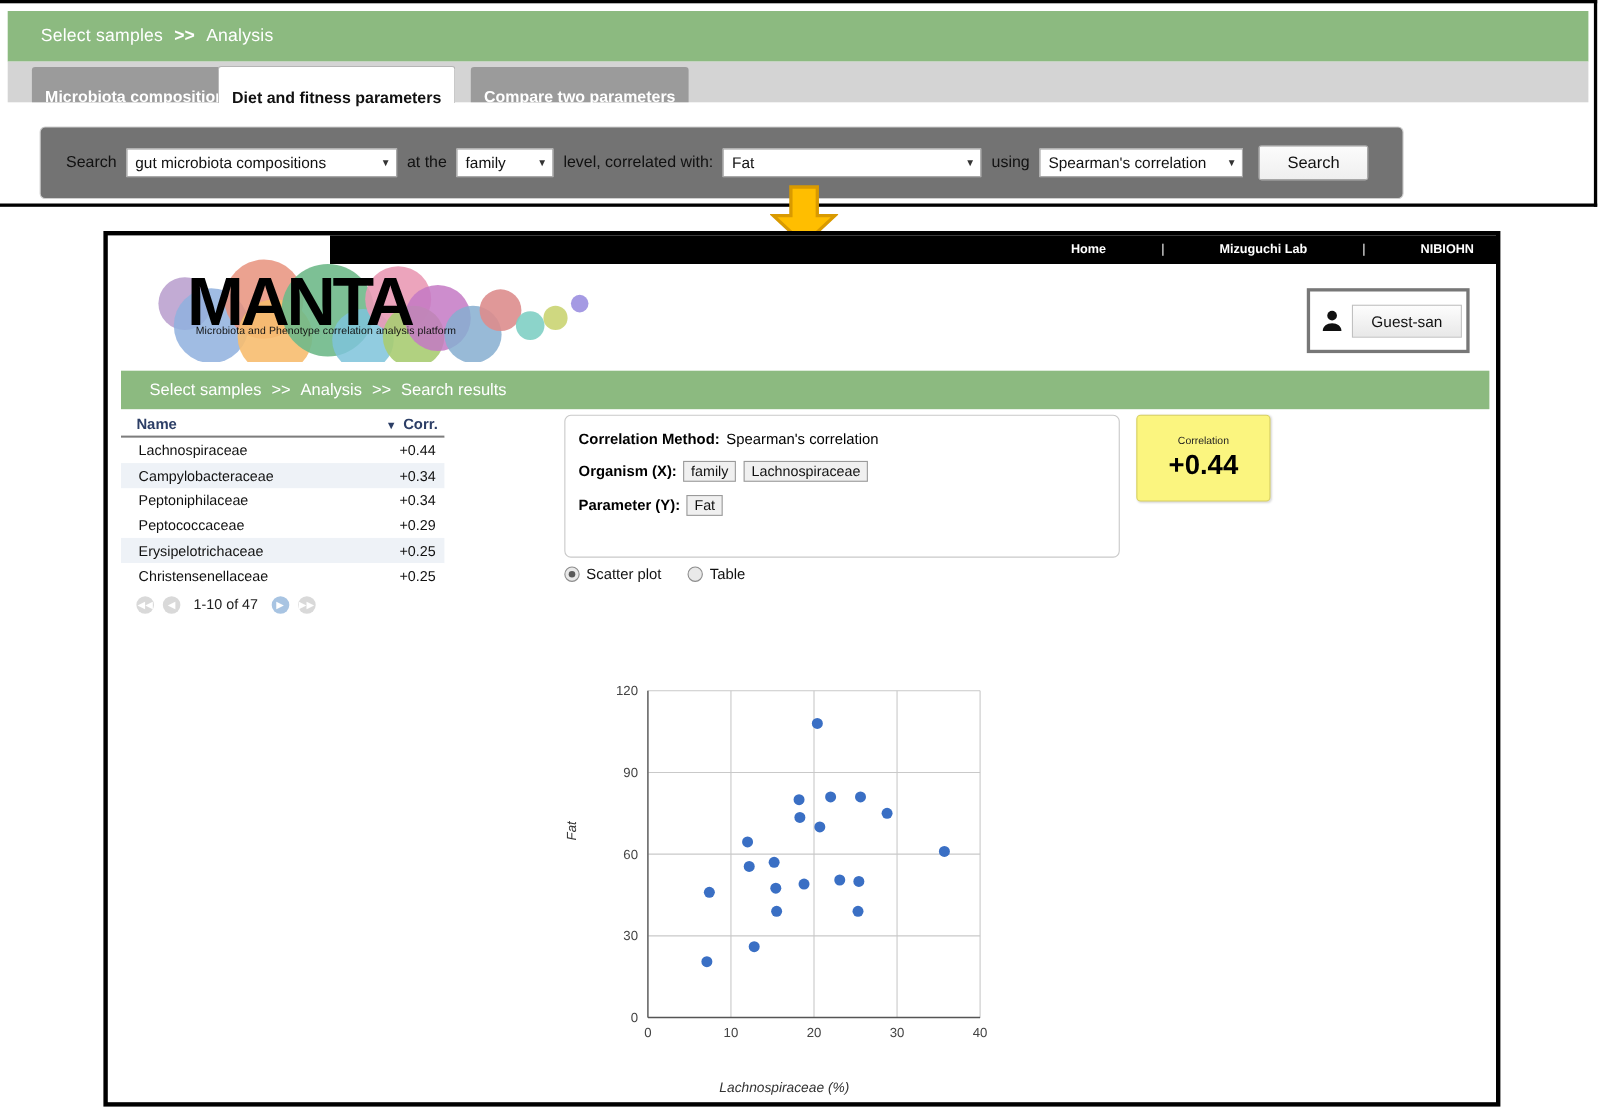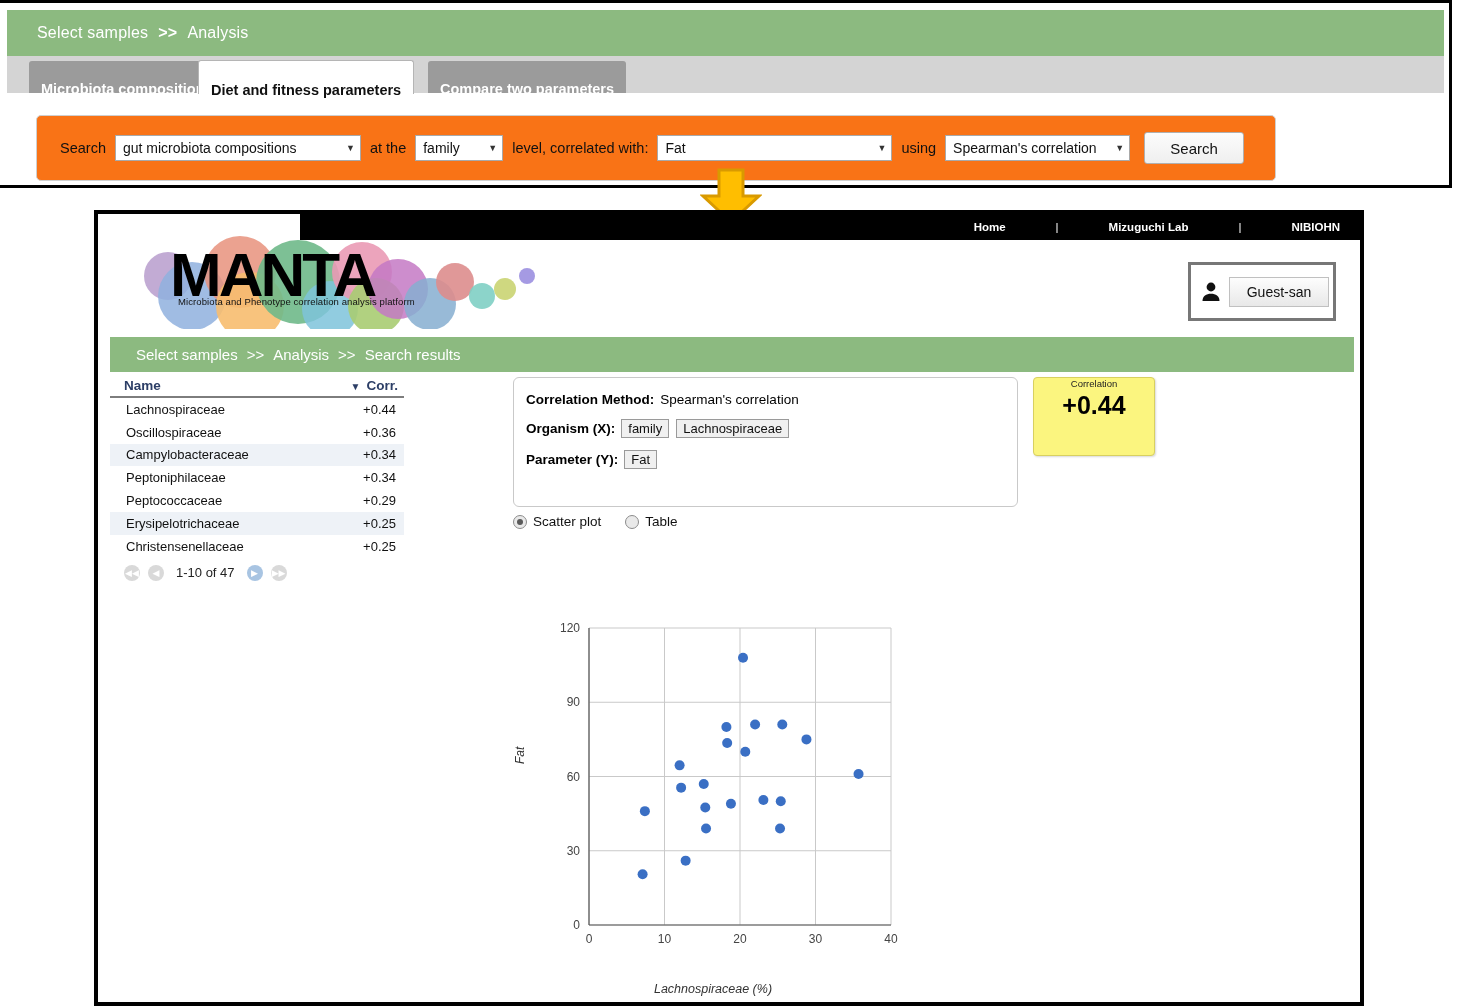--- a/index.html
+++ b/index.html
@@ -26,21 +26,21 @@
   }
   .tab{
     position:absolute;top:5px;height:32px;line-height:31px;
     font-size:14.5px;font-weight:bold;box-sizing:border-box;padding:13px 12px;
     border-radius:3px 3px 0 0;cursor:default;white-space:nowrap;
   }
   .tab.inactive{background:#9b9b9b;color:#fff;}
   .tab.active{background:#fff;color:#111;border:1px solid #b5b5b5;border-bottom:none;top:4px;height:34px;line-height:32px;}
   #searchbox{
     position:absolute;left:36px;top:112px;width:1240px;height:66px;
-    border:1px solid #cfcfcf;border-radius:5px;background:#f97316;
+    border:1px solid #cfcfcf;border-radius:5px;background:#737373;
     display:flex;align-items:center;box-sizing:border-box;padding:0 14px;
   }
   #searchbox .lbl{font-size:14.5px;color:#111;margin:0 9px;white-space:nowrap;}
   .select{
     height:26px;border:1px solid #a9a9a9;background:#fff;border-radius:0;
     display:inline-flex;align-items:center;justify-content:space-between;
     font-size:14px;color:#111;box-sizing:border-box;padding:0 5px 0 7px;
   }
   .select .caret{font-size:9px;margin-left:10px;color:#333;}
   #sel-db{width:246px;} #sel-level{width:88px;} #sel-param{width:235px;} #sel-method{width:185px;}
@@ -128,21 +128,21 @@
   .info-row{display:flex;align-items:center;margin-bottom:12px;font-size:13.5px;}
   .info-row .k{font-weight:bold;color:#000;margin-right:6px;}
   .info-row .v{color:#000;}
   .chip{
     border:1px solid #9a9a9a;background:#f0f0f0;font-size:13px;color:#111;
     padding:1px 6px;margin-right:7px;
   }
   #corr-card{
     position:absolute;left:935px;top:163px;width:120px;height:77px;
     background:#fbf57f;border:1px solid #d8d060;border-radius:4px;
-    display:flex;flex-direction:column;align-items:center;
+    display:flex;flex-direction:column;align-items:center;justify-content:center;
     box-shadow:1px 1px 2px rgba(0,0,0,.15);
   }
   #corr-label{font-size:9.5px;color:#222;margin-bottom:2px;}
   #corr-value{font-size:25px;font-weight:bold;color:#000;}
 
   
   #view-radios{position:absolute;left:415px;top:300px;display:flex;align-items:center;font-size:13.5px;}
   .radio{
     width:12px;height:12px;border-radius:50%;border:1px solid #8c8c8c;
     background:#e9e9e9;display:inline-flex;align-items:center;justify-content:center;margin-right:6px;
@@ -261,24 +261,20 @@
     <div class="thead">
       <span>Name</span>
       <span>
         <span class="sortcaret">▼</span><span>Corr.</span>
       </span>
     </div>
 
     <div class="trow even">
       <span>Lachnospiraceae</span>
       <span>+0.44</span>
-    </div>
-    <div class="trow even">
-      <span>Oscillospiraceae</span>
-      <span>+0.36</span>
     </div>
     <div class="trow odd">
       <span>Campylobacteraceae</span>
       <span>+0.34</span>
     </div>
     <div class="trow even">
       <span>Peptoniphilaceae</span>
       <span>+0.34</span>
     </div>
     <div class="trow even">

